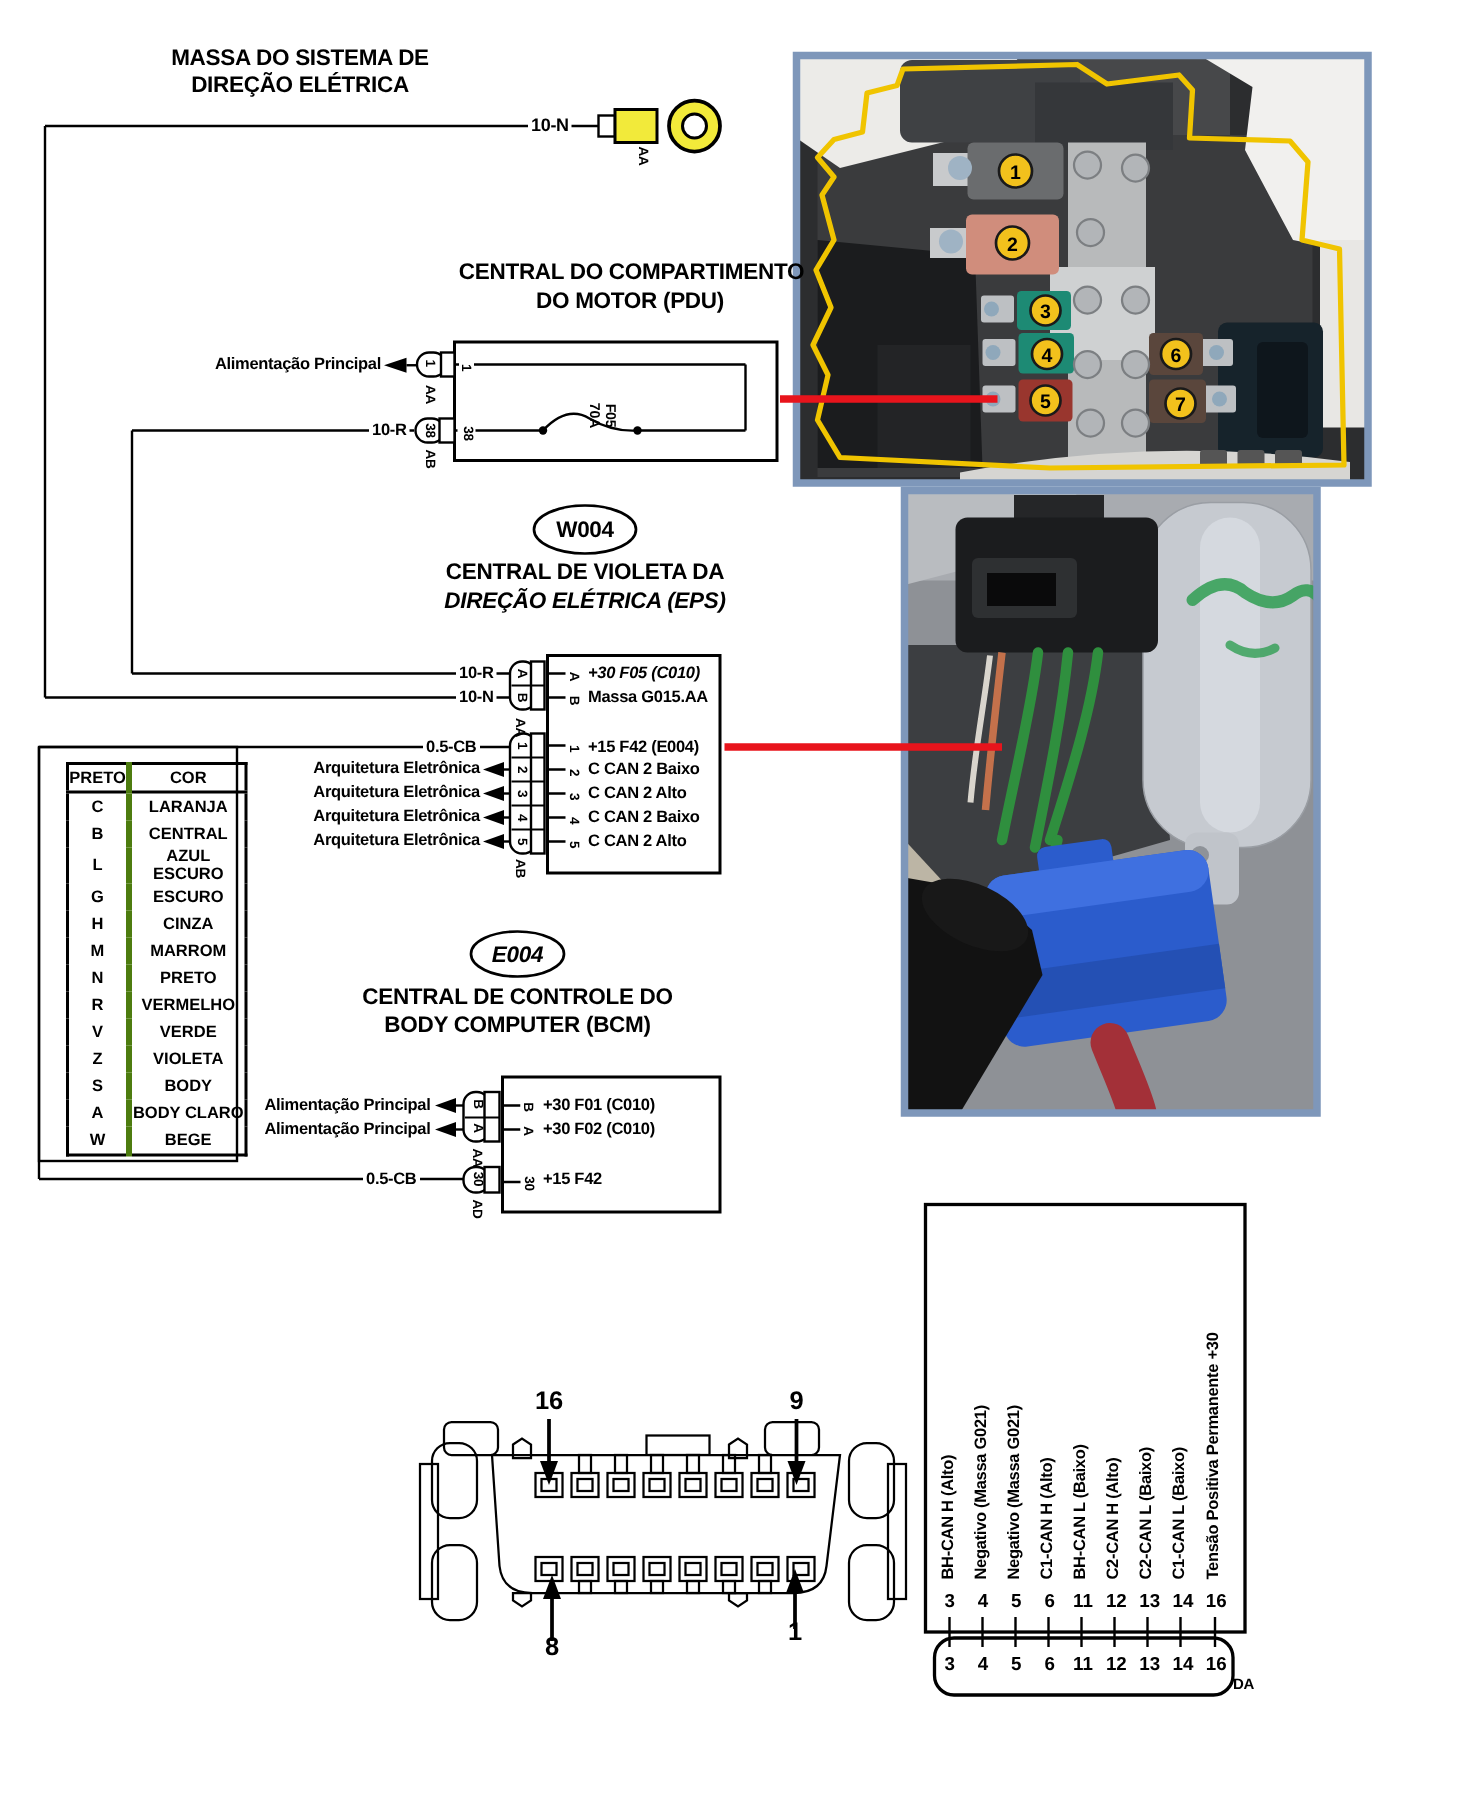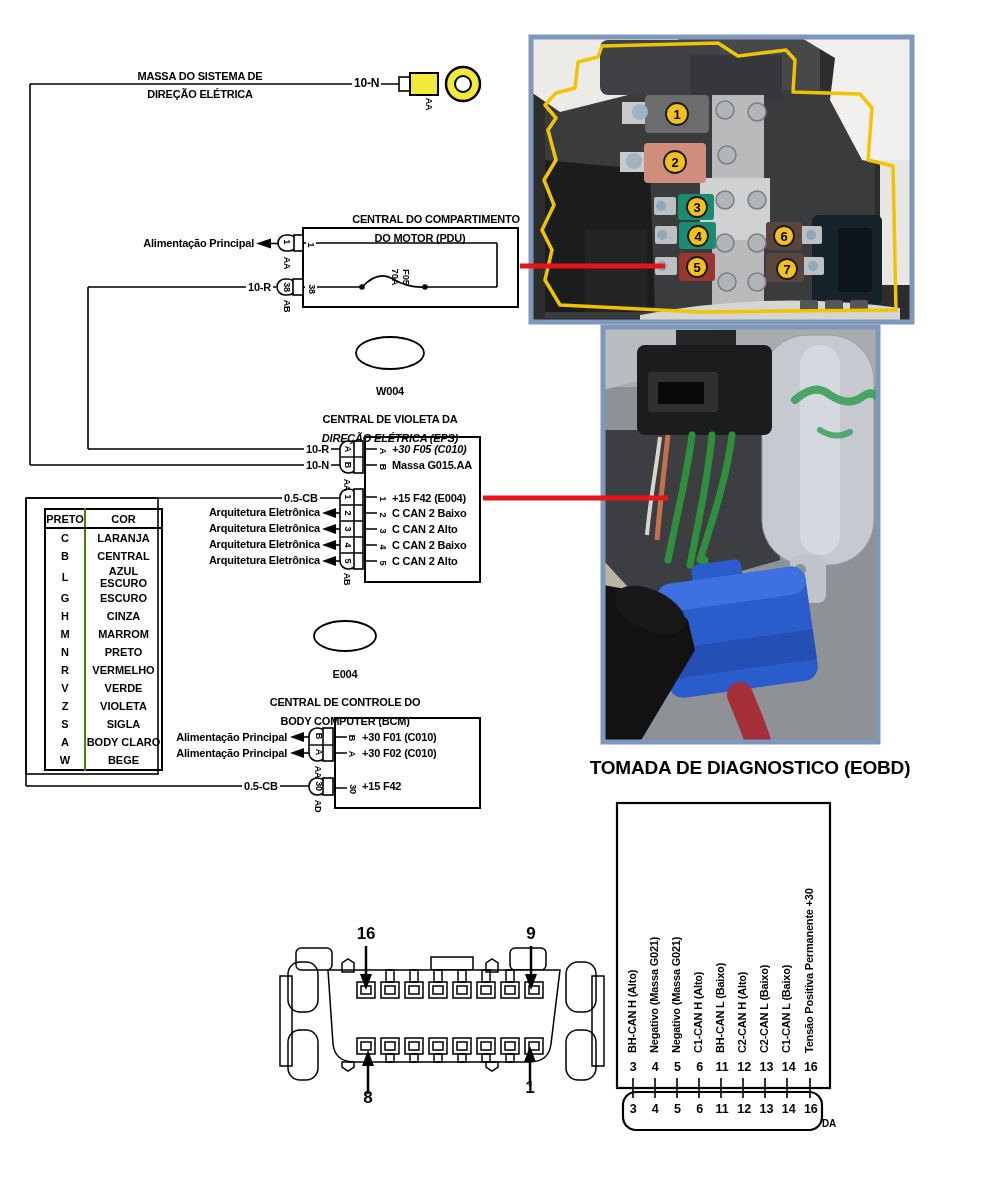--- a/index.html
+++ b/index.html
@@ -4,31 +4,31 @@
 <style>
   html,body{margin:0;padding:0;background:#fff;}
   #stage{position:relative;width:984px;height:1200px;background:#fff;overflow:hidden;
          font-family:"Liberation Sans",sans-serif;}
   #diagram-svg{position:absolute;left:0;top:0;z-index:1;}
   .t{position:absolute;z-index:3;font-weight:bold;color:#000;white-space:nowrap;
      letter-spacing:-0.2px;line-height:1.15;}
   .c{text-align:center;}
   .r{text-align:right;}
   .bg{background:#fff;padding:0 2px;}
-  .f9{font-size:9px;}  .f10{font-size:10px;} .f11{font-size:11px;} .f12{font-size:12px;} .f15{font-size:11px;margin-top:40px;} .f17{font-size:17px;} .f19{font-size:19px;}
+  .f9{font-size:9px;}  .f10{font-size:10px;} .f11{font-size:11px;} .f12{font-size:12px;} .f15{font-size:15px;} .f17{font-size:17px;} .f19{font-size:19px;}
   .rot90{transform:rotate(90deg);transform-origin:0 0;text-align:center;}
   .rotm90{transform:rotate(-90deg);transform-origin:0 0;}
   
   #color-table{position:absolute;left:44px;top:508px;z-index:3;border-collapse:collapse;
      table-layout:fixed;border:2px solid #000;}
   #color-table th,#color-table td{font-family:"Liberation Sans",sans-serif;font-size:11px;
      font-weight:bold;text-align:center;padding:0;height:18px;color:#000;}
   #color-table th{height:17px;border-bottom:2px solid #000;}
   #color-table .col-sigla{width:38px;}
-  #color-table .col-cor{width:75px;border-left:2px solid #4d7c0f;}
+  #color-table .col-cor{width:75px;border-left:4px solid #4d7c0f;}
   
   .pinrow{position:absolute;left:622px;width:200px;display:flex;z-index:3;}
   .pinrow span{flex:1;text-align:center;font-size:12.5px;font-weight:bold;color:#000;}
   svg text{font-family:"Liberation Sans",sans-serif;}
 </style>
 </head>
 <body>
 
 <div id="stage">
 
@@ -310,21 +310,21 @@
 
   <line x1="520" y1="266" x2="665" y2="266" stroke="#e8141c" stroke-width="5"></line>
   <line x1="483" y1="498" x2="668" y2="498" stroke="#e8141c" stroke-width="5"></line>
 </svg>
 
 <div class="t f15 c" style="left:90px;top:30px;width:220px;">MASSA DO SISTEMA DE</div>
 <div class="t f15 c" style="left:90px;top:48px;width:220px;">DIREÇÃO ELÉTRICA</div>
 <div class="t f12 bg" style="left:352px;top:77px;">10-N</div>
 <div class="t f9 rot90" style="left:434px;top:96px;width:16px;height:12px;">AA</div>
 
-<div class="t f15 c" style="left:316px;top:173px;width:240px;">CENTRAL DO COMPARTIMENTO</div>
+<div class="t f15 c" style="left:301px;top:173px;width:240px;">CENTRAL DO COMPARTIMENTO</div>
 <div class="t f15 c" style="left:300px;top:192px;width:240px;">DO MOTOR (PDU)</div>
 <div class="t f11 r" style="left:130px;top:237px;width:124px;">Alimentação Principal</div>
 <div class="t f9 rot90" style="left:292px;top:237px;width:10px;height:10px;">1</div>
 <div class="t f9 rot90" style="left:292px;top:255px;width:16px;height:12px;">AA</div>
 <div class="t f11 bg" style="left:246px;top:281px;">10-R</div>
 <div class="t f9 rot90" style="left:292px;top:279px;width:16px;height:12px;">38</div>
 <div class="t f9 rot90" style="left:292px;top:298px;width:16px;height:12px;">AB</div>
 <div class="t f9 rot90 bg" style="left:316px;top:238px;width:10px;height:10px;">1</div>
 <div class="t f9 rot90 bg" style="left:317px;top:279px;width:16px;height:12px;">38</div>
 <div class="t rot90 c" style="left:412px;top:262px;width:30px;height:22px;font-size:9.5px;line-height:11px;">
@@ -407,52 +407,51 @@
   <tr>
           <td class="col-sigla">V</td>
           <td class="col-cor">VERDE</td>
         </tr>
   <tr>
           <td class="col-sigla">Z</td>
           <td class="col-cor">VIOLETA</td>
         </tr>
   <tr>
           <td class="col-sigla">S</td>
-          <td class="col-cor">SIGLA</td>
+          <td class="col-cor">BODY</td>
         </tr>
   <tr>
           <td class="col-sigla">A</td>
           <td class="col-cor">BODY CLARO</td>
         </tr>
   <tr>
           <td class="col-sigla">W</td>
           <td class="col-cor">BEGE</td>
         </tr>
   </tbody>
 </table>
 
-<div class="t f15 c" style="left:305px;top:628px;width:80px;">E004</div>
+<div class="t f15 c" style="left:305px;top:628px;width:80px;font-style:italic;">E004</div>
 <div class="t f15 c" style="left:225px;top:656px;width:240px;">CENTRAL DE CONTROLE DO</div>
 <div class="t f15 c" style="left:225px;top:675px;width:240px;">BODY COMPUTER (BCM)</div>
 <div class="t f11 r" style="left:165px;top:731px;width:122px;">Alimentação Principal</div>
 <div class="t f11 r" style="left:165px;top:747px;width:122px;">Alimentação Principal</div>
 <div class="t f9 rot90" style="left:324px;top:730px;width:12px;height:10px;">B</div>
 <div class="t f9 rot90" style="left:324px;top:746px;width:12px;height:10px;">A</div>
 <div class="t f9 rot90" style="left:323px;top:764px;width:16px;height:12px;">AA</div>
 <div class="t f9 rot90 bg" style="left:357px;top:730px;width:12px;height:10px;">B</div>
 <div class="t f9 rot90 bg" style="left:357px;top:746px;width:12px;height:10px;">A</div>
 <div class="t f11" style="left:362px;top:731px;">+30 F01 (C010)</div>
 <div class="t f11" style="left:362px;top:747px;">+30 F02 (C010)</div>
 <div class="t f11 bg" style="left:242px;top:780px;">0.5-CB</div>
 <div class="t f9 rot90" style="left:324px;top:778px;width:16px;height:12px;">30</div>
 <div class="t f9 rot90" style="left:323px;top:798px;width:16px;height:12px;">AD</div>
 <div class="t f9 rot90 bg" style="left:358px;top:779px;width:16px;height:10px;">30</div>
 <div class="t f11" style="left:362px;top:780px;">+15 F42</div>
 
-<div class="t f19 c" style="left:555px;top:757px;width:390px;">TOMADA DE DIAGNOSTICO (EOBD)</div>
 <div class="t f11 rotm90" style="left:626px;top:1053px;width:225px;height:14px;">BH-CAN H (Alto)</div>
 <div class="t f11 rotm90" style="left:648px;top:1053px;width:225px;height:14px;">Negativo (Massa G021)</div>
 <div class="t f11 rotm90" style="left:670px;top:1053px;width:225px;height:14px;">Negativo (Massa G021)</div>
 <div class="t f11 rotm90" style="left:692px;top:1053px;width:225px;height:14px;">C1-CAN H (Alto)</div>
 <div class="t f11 rotm90" style="left:714px;top:1053px;width:225px;height:14px;">BH-CAN L (Baixo)</div>
 <div class="t f11 rotm90" style="left:736px;top:1053px;width:225px;height:14px;">C2-CAN H (Alto)</div>
 <div class="t f11 rotm90" style="left:758px;top:1053px;width:225px;height:14px;">C2-CAN L (Baixo)</div>
 <div class="t f11 rotm90" style="left:780px;top:1053px;width:225px;height:14px;">C1-CAN L (Baixo)</div>
 <div class="t f11 rotm90" style="left:803px;top:1053px;width:225px;height:14px;">Tensão Positiva Permanente +30</div>
 <div class="pinrow" style="top:1060px;">

